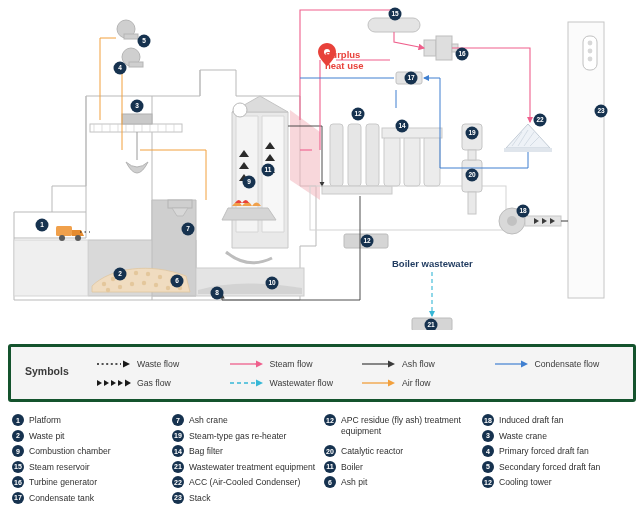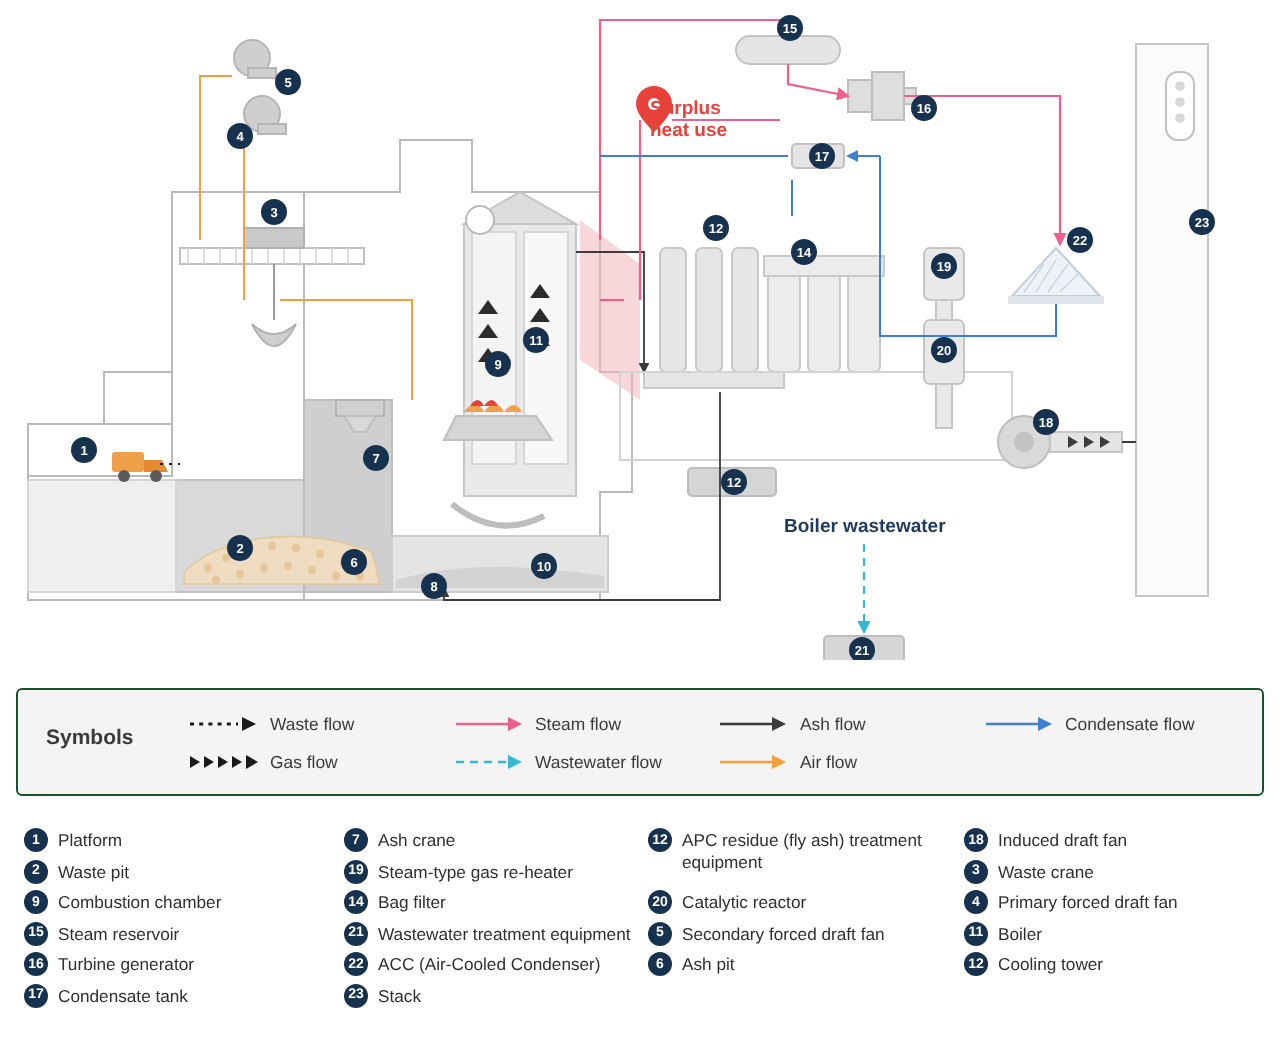--- a/index.html
+++ b/index.html
@@ -7,21 +7,21 @@
     width:640px;height:522px;
     background:#ffffff;
     font-family:"Liberation Sans", sans-serif;
     color:#2b2b2b;
     position:relative;
     overflow:hidden;
   }
   #diagram{position:absolute;left:0;top:0;width:640px;height:330px;}
   .legend-box{
     position:absolute;left:8px;top:344px;width:622px;height:52px;
-    background:#f4f4f4;border:1px solid #14532d;border-radius:3px;
+    background:#f4f4f4;border:3px solid #14532d;border-radius:3px;
   }
   .legend-title{
     position:absolute;left:14px;top:18px;font-size:10.5px;font-weight:bold;color:#3a3a3a;
   }
   .legend-grid{
     position:absolute;left:86px;top:7px;width:530px;
     display:grid;grid-template-columns:repeat(4,1fr);
     grid-auto-rows:19px;align-items:center;
   }
   .legend-item{display:flex;align-items:center;font-size:8.7px;color:#3a3a3a;}
@@ -517,28 +517,28 @@
     <div class="item">
         <span class="num">15</span>
         <span class="txt">Steam reservoir</span>
       </div>
     <div class="item">
         <span class="num">21</span>
         <span class="txt">Wastewater treatment equipment</span>
       </div>
 
     <div class="item">
+        <span class="num">11</span>
+        <span class="txt">Boiler</span>
+      </div>
+    <div class="item">
         <span class="num">5</span>
         <span class="txt">Secondary forced draft fan</span>
       </div>
     <div class="item">
-        <span class="num">11</span>
-        <span class="txt">Boiler</span>
-      </div>
-    <div class="item">
         <span class="num">16</span>
         <span class="txt">Turbine generator</span>
       </div>
     <div class="item">
         <span class="num">22</span>
         <span class="txt">ACC (Air-Cooled Condenser)</span>
       </div>
 
     <div class="item">
         <span class="num">6</span>

